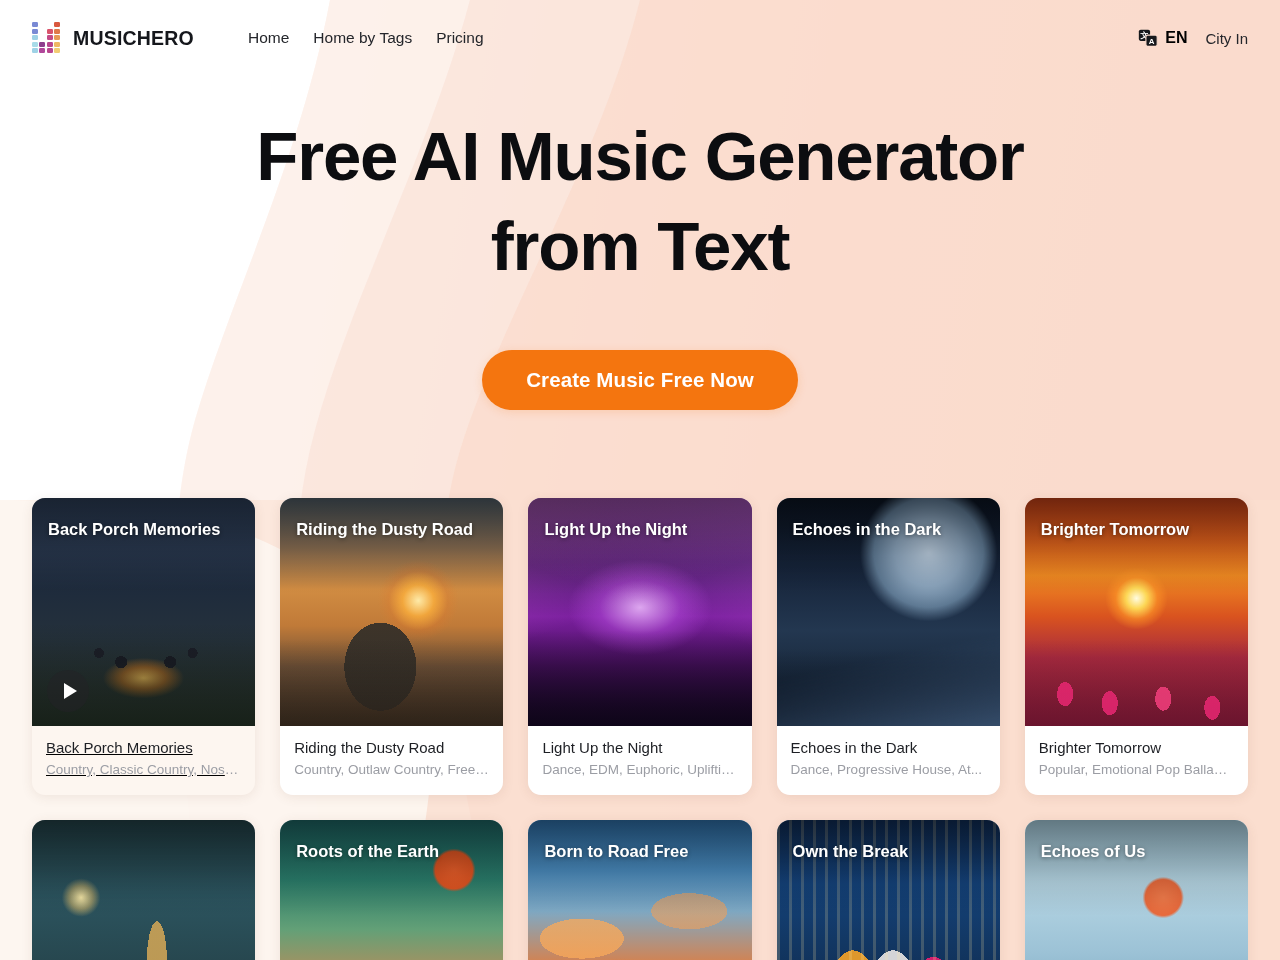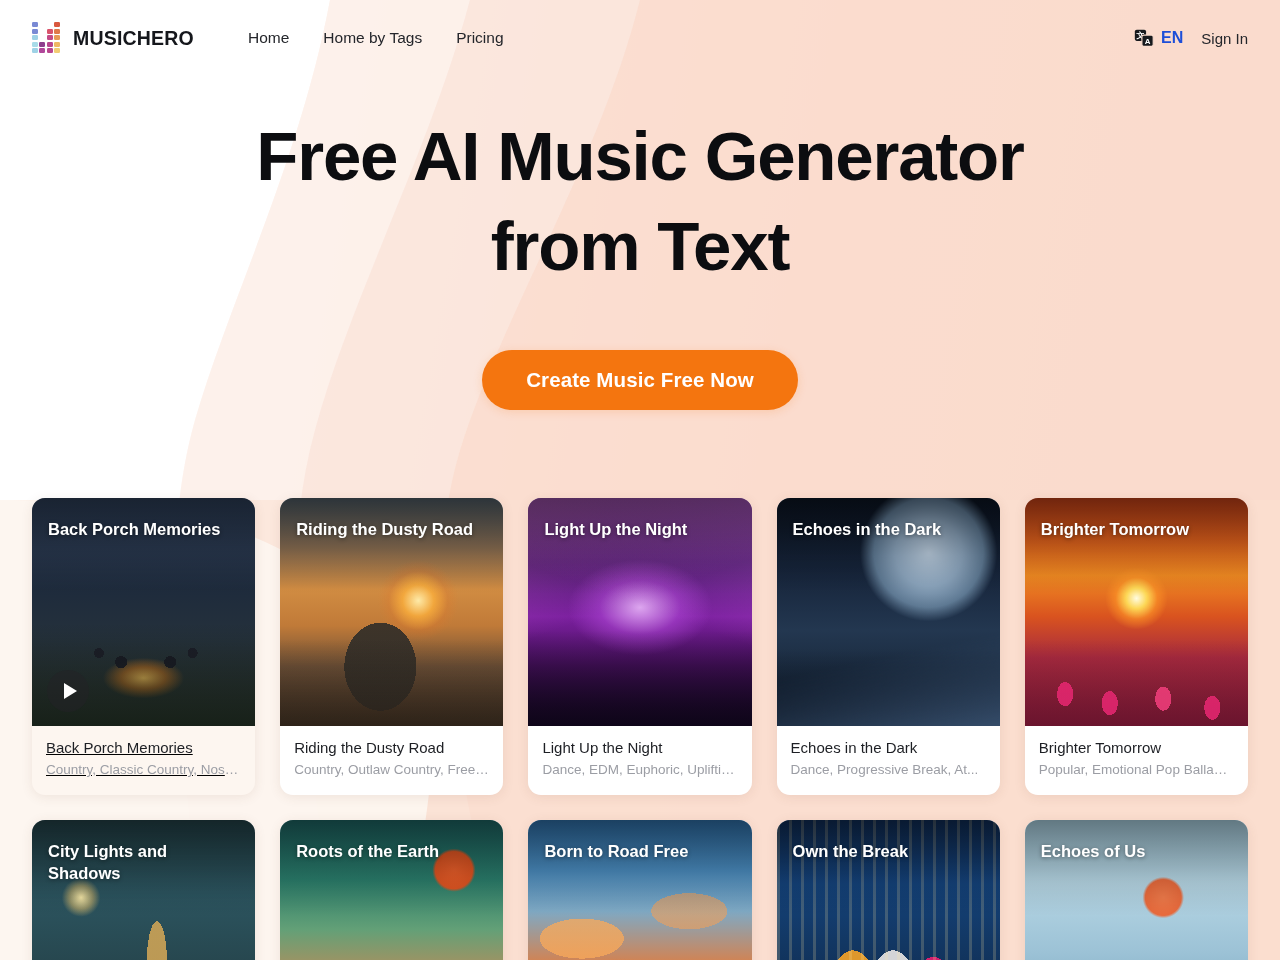--- a/index.html
+++ b/index.html
@@ -53,21 +53,21 @@
     align-content: end;
   }
   .logo-mark i { display: block; border-radius: 1.2px; }
   .brand-name {
     font-size: 19.5px; font-weight: 700;
     letter-spacing: 0.2px; color: #15171c;
     white-space: nowrap;
   }
   .nav {
     display: flex; align-items: center;
-    gap: 34px;
+    gap: 24px;
     margin-left: 54px;
   }
   .nav a {
     font-size: 15.5px; color: #24262b;
     text-decoration: none;
     white-space: nowrap;
     font-weight: 400;
   }
   .header-right {
     margin-left: auto;
@@ -75,21 +75,21 @@
   }
   .lang {
     display: flex; align-items: center; gap: 7px;
     cursor: pointer;
   }
   .lang-icon {
     width: 20px; height: 20px;
     display: block;
   }
   .lang-code {
-    font-size: 16px; font-weight: 600; color: #1d4ed8;
+    font-size: 16px; font-weight: 600; color: #000000;
   }
   .signin {
     font-size: 15px; color: #24262b;
     text-decoration: none; white-space: nowrap;
   }
 
   
   .hero {
     position: relative; z-index: 5;
     text-align: center;
@@ -363,21 +363,21 @@
     <div class="header-right">
       <div class="lang">
         <svg class="lang-icon" viewBox="0 0 24 24">
           <rect x="1" y="2" width="13.5" height="13.5" rx="2.2" fill="#17191d"></rect>
           <text x="7.8" y="12.2" font-size="9.5" font-family="Liberation Sans, sans-serif" font-weight="700" fill="#ffffff" text-anchor="middle">文</text>
           <rect x="9.5" y="8.5" width="13.5" height="13.5" rx="2.2" fill="#17191d" stroke="#fadcce" stroke-width="1.3"></rect>
           <text x="16.3" y="19" font-size="9.5" font-family="Liberation Sans, sans-serif" font-weight="700" fill="#ffffff" text-anchor="middle">A</text>
         </svg>
         <span class="lang-code">EN</span>
       </div>
-      <a class="signin" href="#">Sign In</a>
+      <a class="signin" href="#">City In</a>
     </div>
   </header>
 
   <section class="hero">
     <h1 class="hero-title">
       <span>Free AI Music Generator</span>
       <span>from Text</span>
     </h1>
     <div class="cta-wrap">
       <button class="cta">Create Music Free Now</button>
@@ -423,39 +423,38 @@
           </div>
         </div>
         <div class="card">
           <div class="card-art">
             <div class="art-fill art-moon"></div>
             <div class="art-overlay-top"></div>
             <div class="card-art-title">Echoes in the Dark</div>
           </div>
           <div class="card-body">
             <div class="card-title">Echoes in the Dark</div>
-            <div class="card-tags">Dance, Progressive Break, At...</div>
+            <div class="card-tags">Dance, Progressive House, At...</div>
           </div>
         </div>
         <div class="card">
           <div class="card-art">
             <div class="art-fill art-tulip"></div>
             <div class="art-overlay-top"></div>
             <div class="card-art-title">Brighter Tomorrow</div>
           </div>
           <div class="card-body">
             <div class="card-title">Brighter Tomorrow</div>
             <div class="card-tags">Popular, Emotional Pop Ballad, ...</div>
           </div>
         </div>
         <div class="card">
           <div class="card-art">
             <div class="art-fill art-sax"></div>
             <div class="art-overlay-top"></div>
-            <div class="card-art-title">City Lights and Shadows</div>
           </div>
         </div>
         <div class="card">
           <div class="card-art">
             <div class="art-fill art-roots"></div>
             <div class="art-overlay-top"></div>
             <div class="card-art-title">Roots of the Earth</div>
           </div>
         </div>
         <div class="card">

